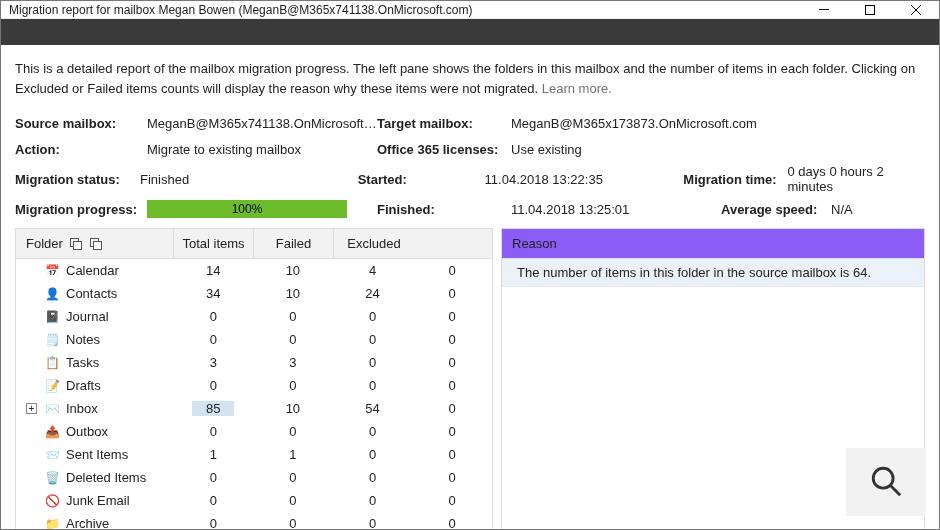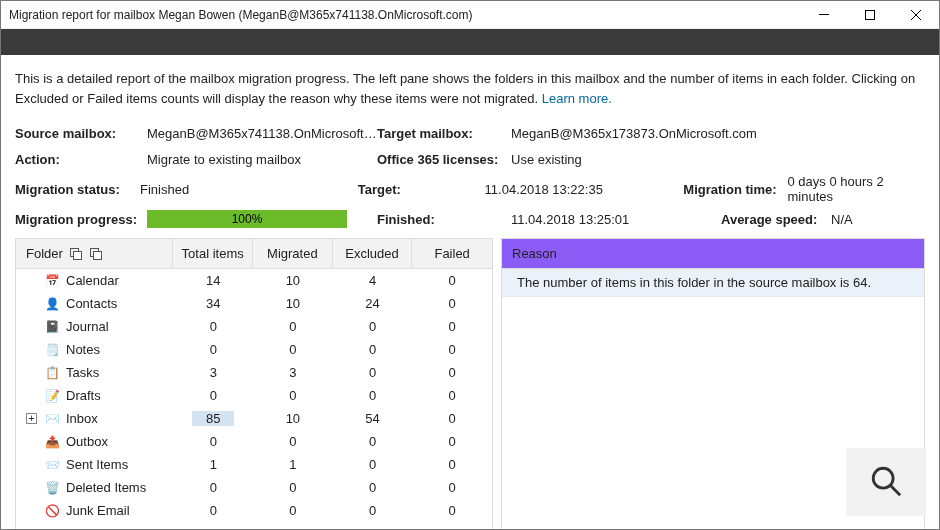--- a/index.html
+++ b/index.html
@@ -1,24 +1,24 @@
 <!DOCTYPE html>
 <html><head>
 <meta charset="utf-8">
 <style>
   * { box-sizing: border-box; margin: 0; padding: 0; }
   body { font-family: "Segoe UI", Arial, sans-serif; font-size: 13px; color: #222; background: #fff; width: 940px; height: 530px; overflow: hidden; border: 1px solid #777; }
-  .titlebar { height: 28px; display: flex; align-items: center; padding-left: 8px; background: #fff; border-bottom: 1px solid #eee; }
+  .titlebar { height: 18px; display: flex; align-items: center; padding-left: 8px; background: #fff; border-bottom: 1px solid #eee; }
   .titlebar-title { flex: 1; font-size: 12px; }
   .titlebar-btns { display: flex; }
   .titlebar-btn { width: 46px; height: 30px; display: flex; align-items: center; justify-content: center; cursor: pointer; }
   .dark-strip { height: 26px; background: #3a3a3a; }
   .content { padding: 14px 14px 0 14px; }
   .intro { font-size: 13px; line-height: 1.5; margin-bottom: 14px; }
-  .intro a { color: #0369a1; text-decoration: none; }
+  .intro a { color: #737373; text-decoration: none; }
   .meta { display: flex; flex-direction: column; gap: 4px; margin-bottom: 8px; }
   .meta-row { display: flex; align-items: center; min-height: 22px; }
   .meta-label { font-weight: 600; width: 132px; }
   .meta-val { width: 230px; white-space: nowrap; overflow: hidden; text-overflow: ellipsis; }
   .meta-label2 { font-weight: 600; width: 134px; }
   .meta-val2 { width: 210px; }
   .meta-label3 { font-weight: 600; width: 110px; }
   .progress-wrap { display: flex; align-items: center; }
   .progress-bar { width: 200px; height: 18px; background: #6cbb2a; display: flex; align-items: center; justify-content: center; color: #000; font-size: 12px; }
   .panes { display: flex; gap: 8px; }
@@ -82,21 +82,21 @@
     </div>
     <div class="meta-row">
       <div class="meta-label">Action:</div>
       <div class="meta-val">Migrate to existing mailbox</div>
       <div class="meta-label2">Office 365 licenses:</div>
       <div class="meta-val2">Use existing</div>
     </div>
     <div class="meta-row">
       <div class="meta-label">Migration status:</div>
       <div class="meta-val">Finished</div>
-      <div class="meta-label2">Target:</div>
+      <div class="meta-label2">Started:</div>
       <div class="meta-val2">11.04.2018 13:22:35</div>
       <div class="meta-label3">Migration time:</div>
       <div>0 days 0 hours 2 minutes</div>
     </div>
     <div class="meta-row">
       <div class="meta-label">Migration progress:</div>
       <div class="meta-val progress-wrap">
         <div class="progress-bar">100%</div>
       </div>
       <div class="meta-label2">Finished:</div>
@@ -118,23 +118,22 @@
               </svg>
           </span>
           <span class="icon">
             <svg width="12" height="12" viewBox="0 0 12 12">
                 <rect x="0.5" y="0.5" width="8" height="8" fill="none" stroke="#555"></rect>
                 <rect x="3.5" y="3.5" width="8" height="8" fill="#fff" stroke="#555"></rect>
               </svg>
           </span>
         </div>
         <div class="gh-col">Total items</div>
-        <div class="gh-col">Migrated</div>
+        <div class="gh-col">Failed</div>
         <div class="gh-col">Excluded</div>
-        <div class="gh-col">Failed</div>
       </div>
       <div class="grid-body" id="grid-body">
           <div class="grid-row">
             <div class="gc-folder">
               <span class="icon">📅</span>
               <span>Calendar</span>
             </div>
             <div class="gc-col">14</div>
             <div class="gc-col">10</div>
             <div class="gc-col">4</div>

